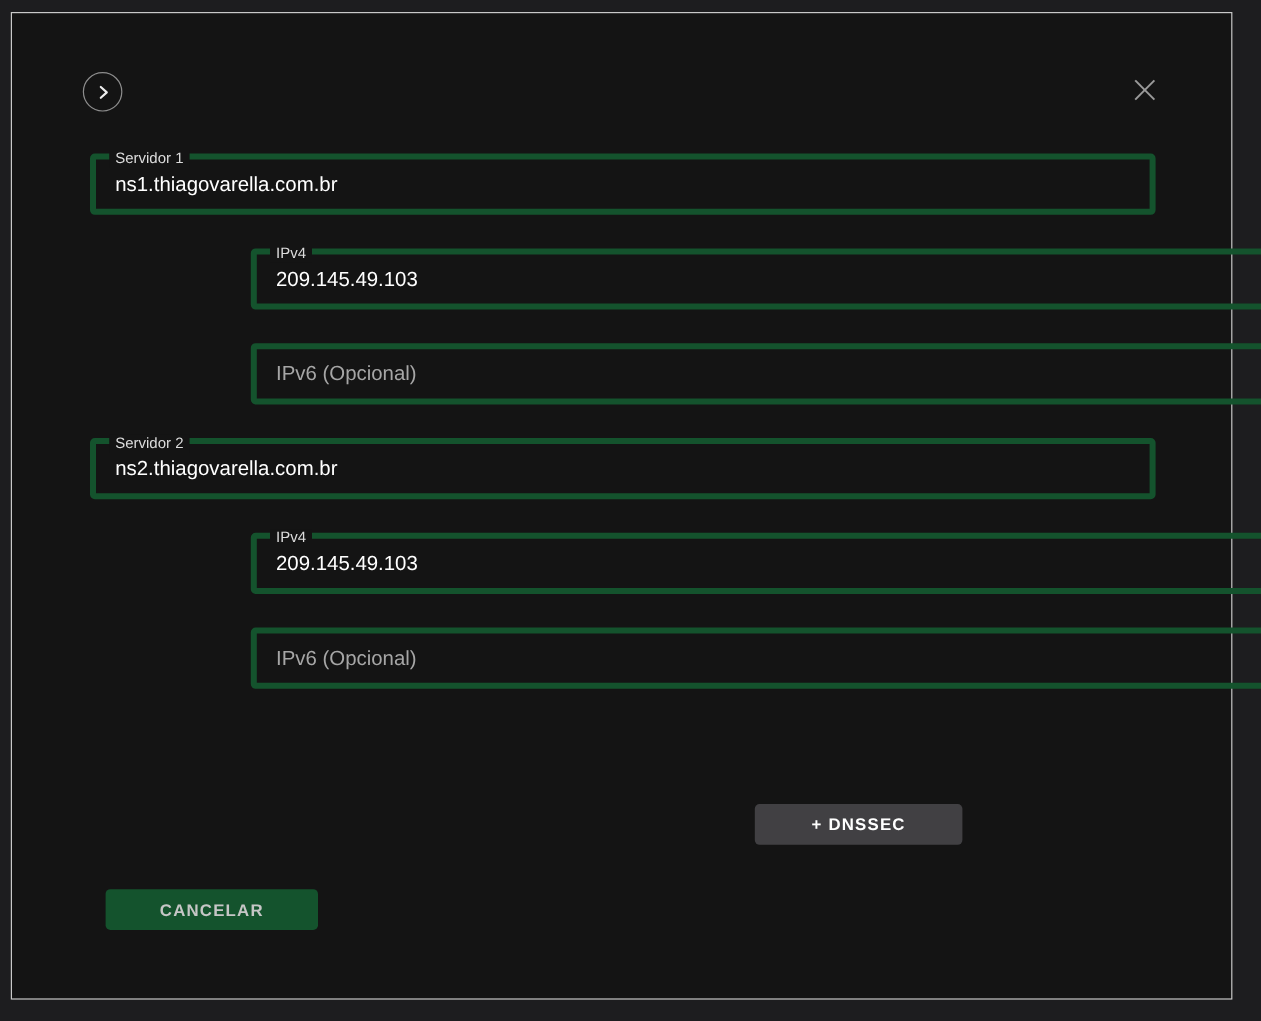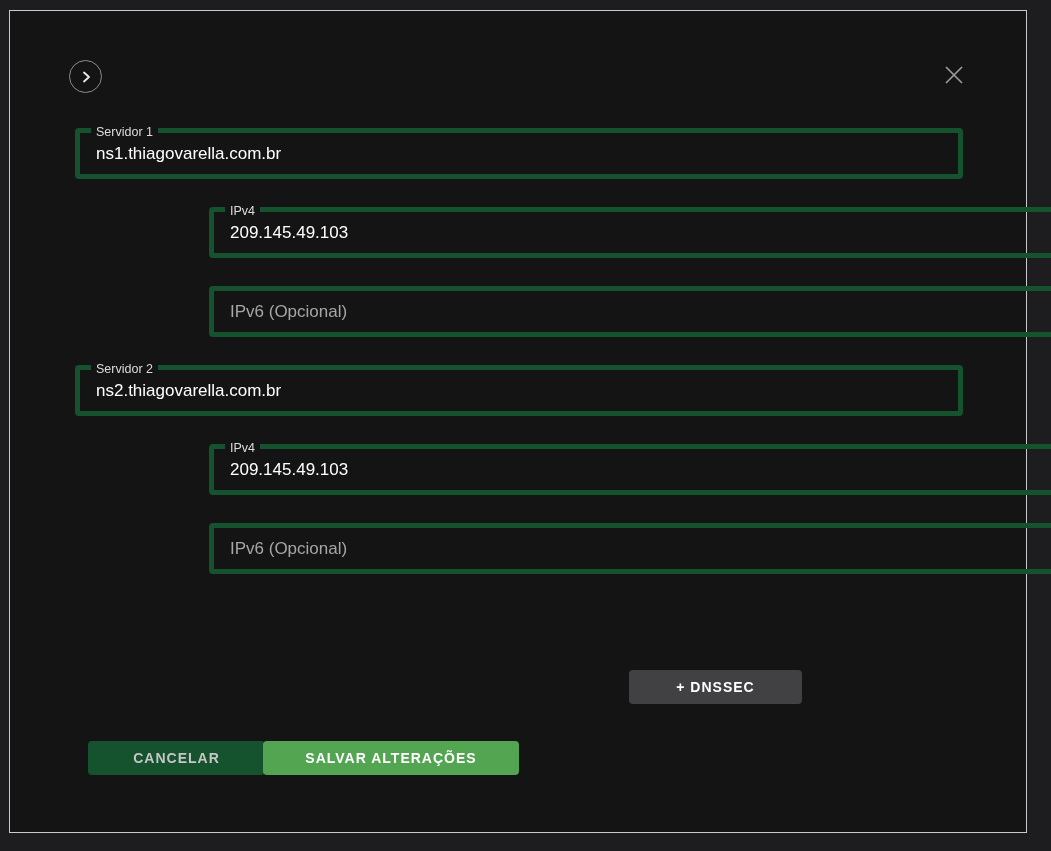--- a/index.html
+++ b/index.html
@@ -106,15 +106,14 @@
   </div>
 
   <div class="field indent f-6">
     <input type="text" placeholder="IPv6 (Opcional)" style="">
   </div>
 
 
   <button class="btn btn-dnssec">+ DNSSEC</button>
 
   <button class="btn btn-cancel">CANCELAR</button>
-  <button class="btn btn-save">SALVAR ALTERAÇÕES</button>
 
 </div>
 
 </body></html>

